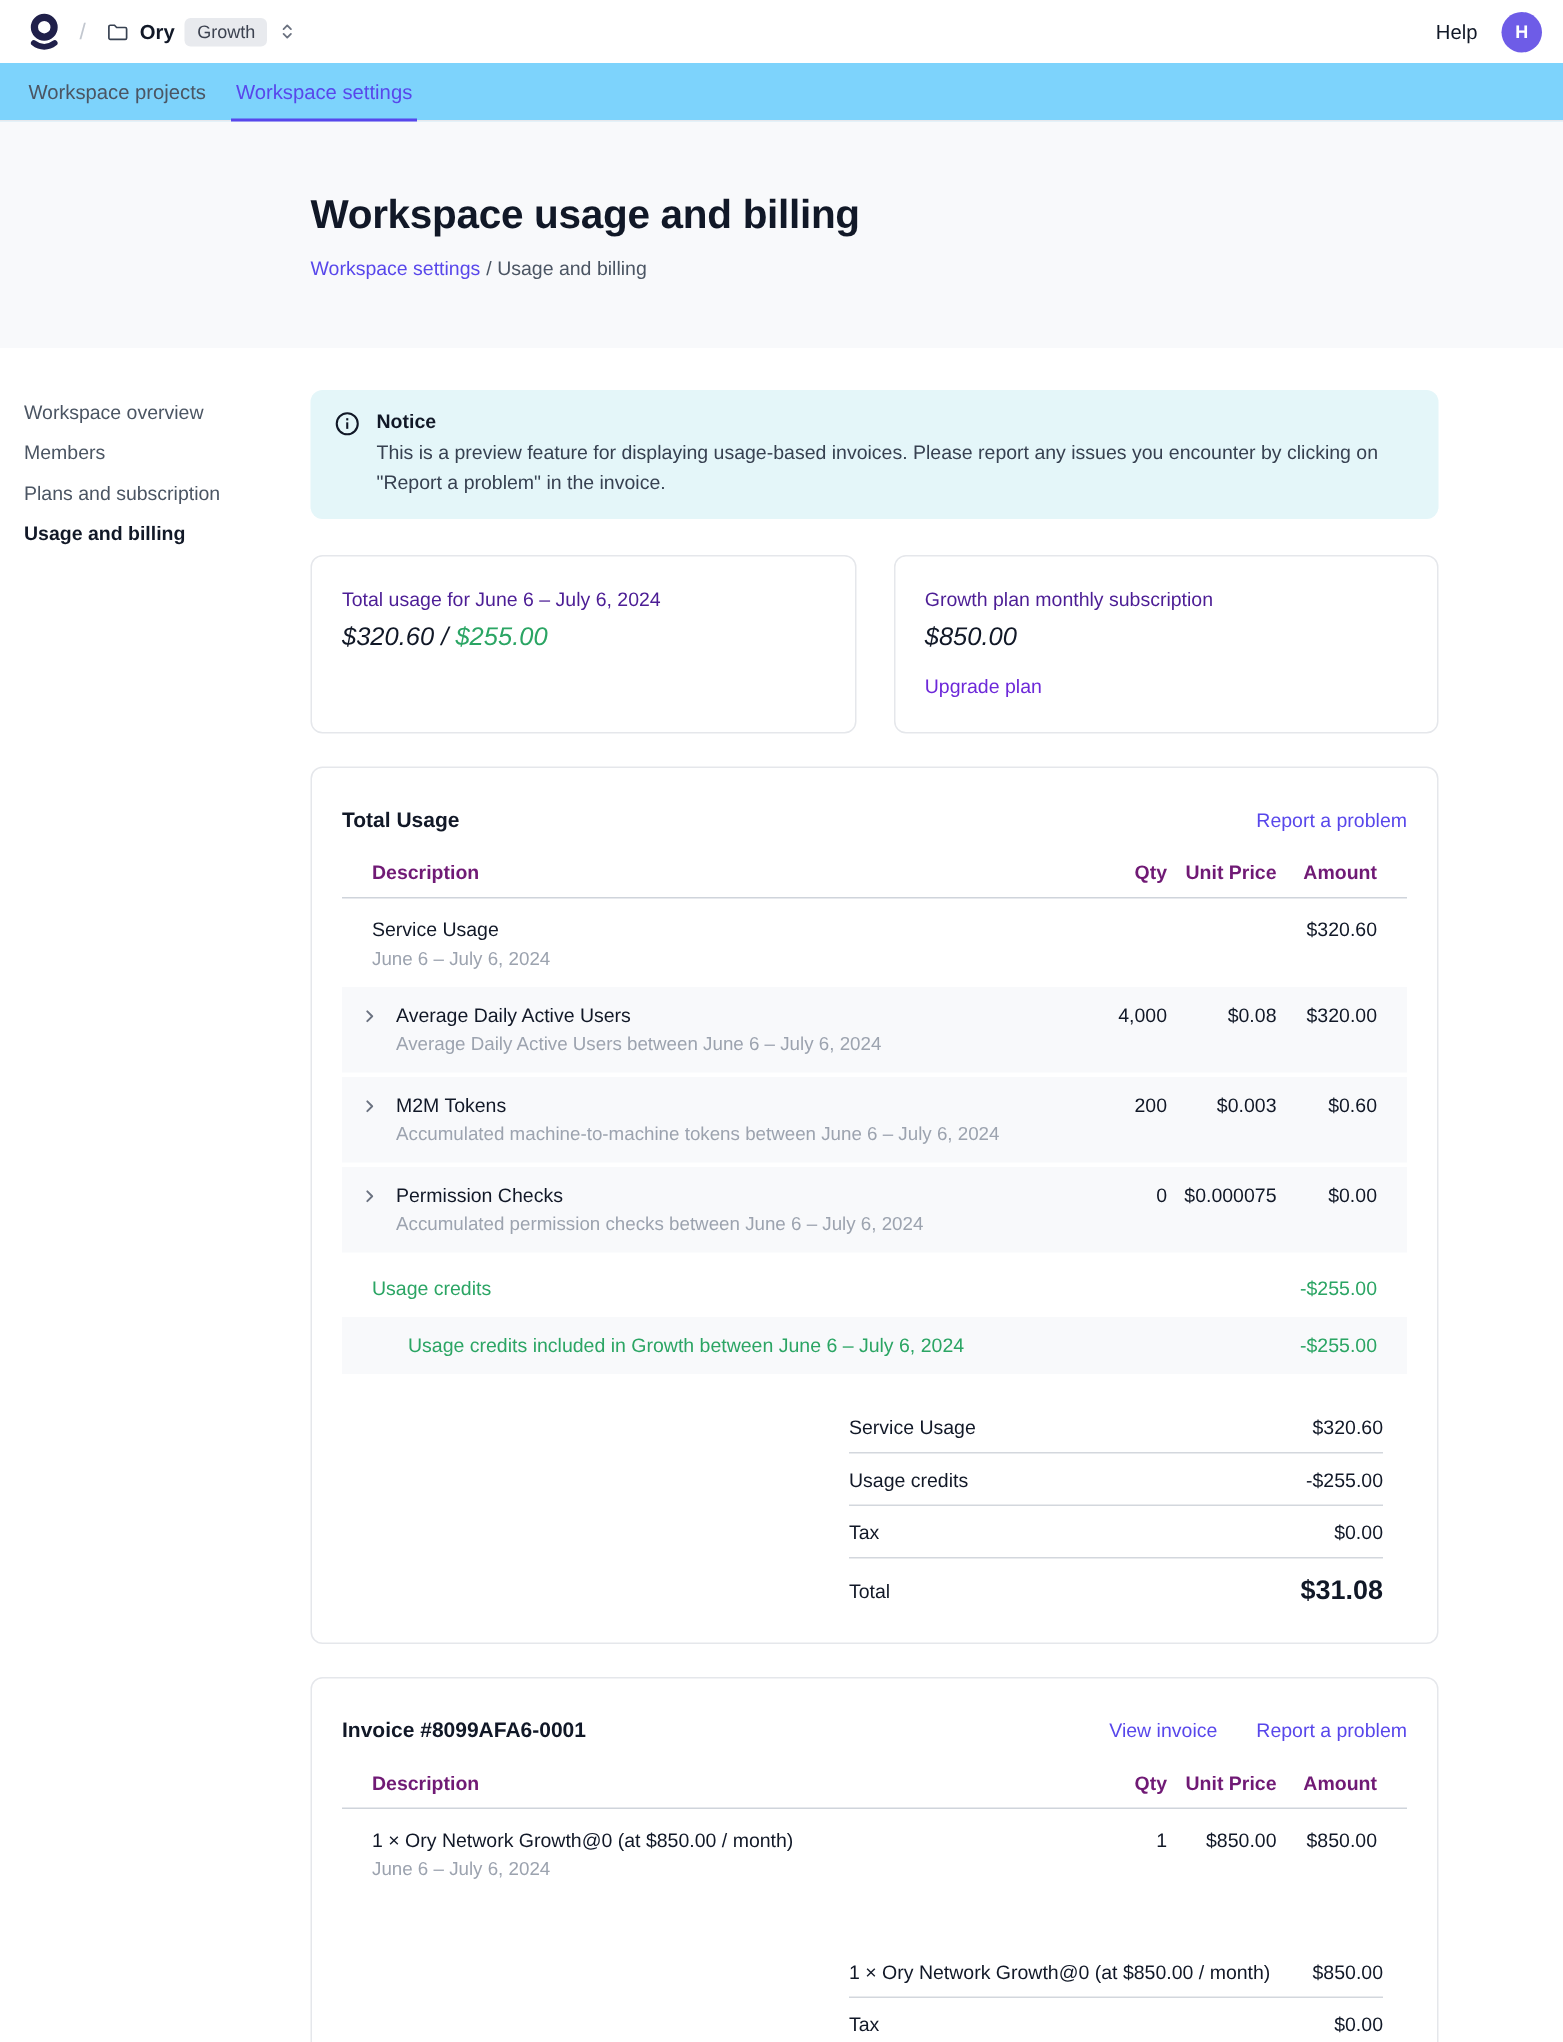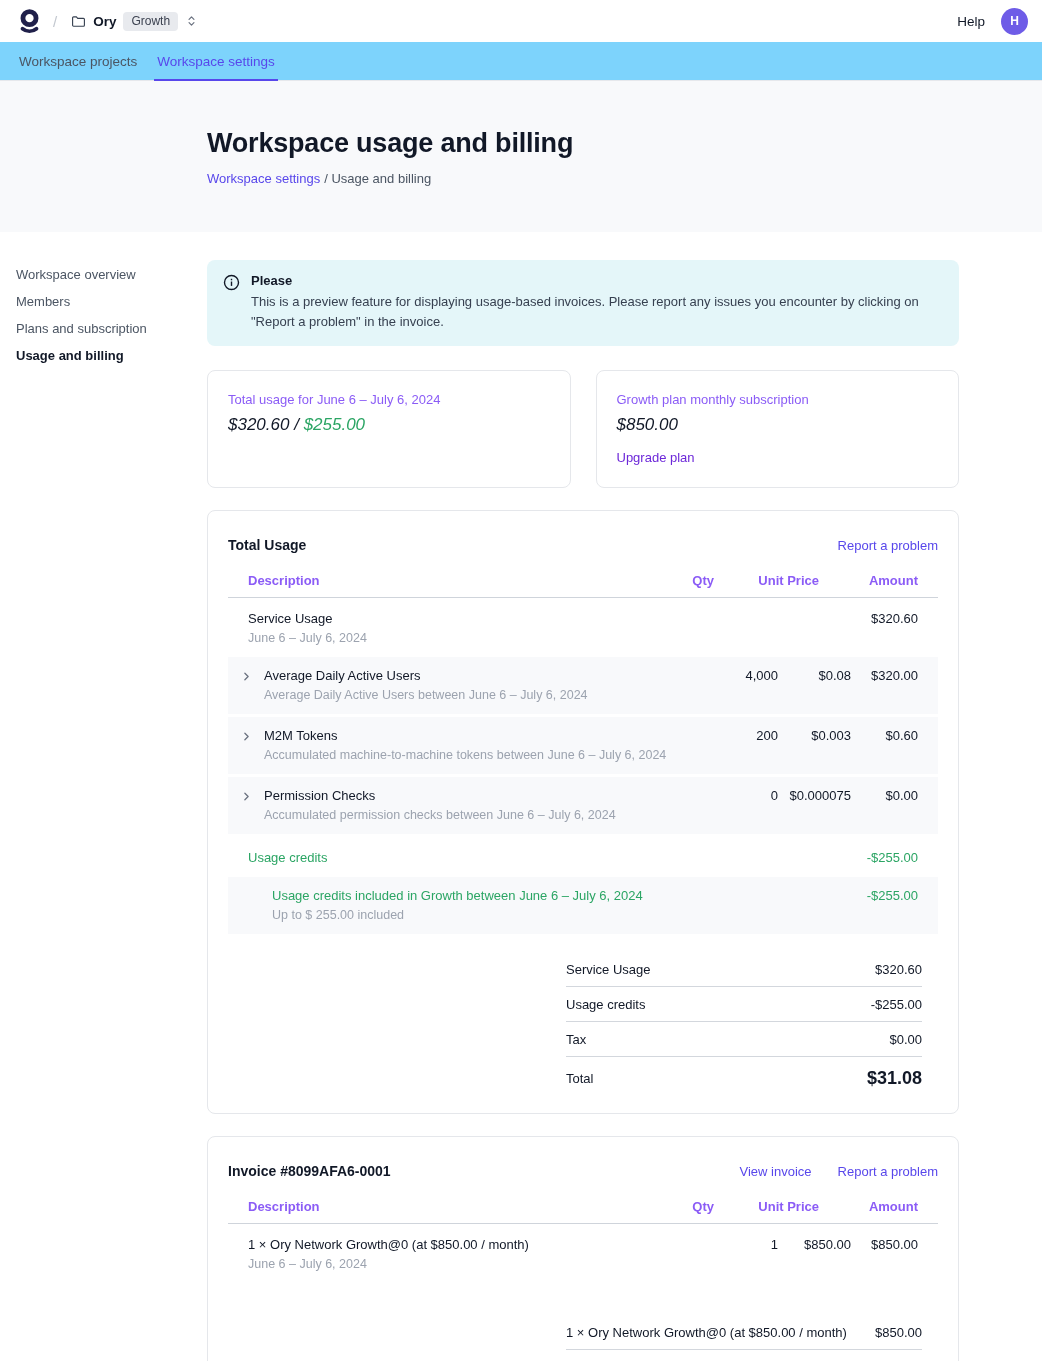--- a/index.html
+++ b/index.html
@@ -45,36 +45,36 @@
 
   
   .notice { background:#e4f6f9; border-radius:8px; padding:13px 16px 14px; display:flex; gap:11px; }
   .notice-icon { flex:none; margin-top:1px; }
   .notice-title { font-size:13px; font-weight:700; color:#111827; }
   .notice-body { font-size:13px; color:#374151; line-height:1.55; margin-top:4px; max-width:690px; }
 
   
   .cards-row { display:flex; gap:25px; margin-top:24px; }
   .sum-card { flex:1; border:1px solid #e5e7eb; border-radius:8px; padding:21px 20px; min-height:108px; background:#fff; }
-  .sum-label { font-size:13px; color:#8b5cf6; }
+  .sum-label { font-size:13px; color:#4c1d95; }
   .sum-value { margin-top:8px; font-size:17px; font-weight:500; color:#111827;font-style:italic; }
   .sum-value .green { color:#2ba564; }
   .sum-value .sep { color:#111827; white-space:pre; }
   .card-link { display:inline-block; margin-top:15px; font-size:13px; color:#6d28d9; }
 
   
   .panel { border:1px solid #e5e7eb; border-radius:8px; margin-top:22px; padding:20px 20px 24px; background:#fff; }
   .panel-head { display:flex; align-items:center; justify-content:space-between; padding:6px 0 16px; }
   .panel-title { font-size:14px; font-weight:700; color:#111827; }
   .panel-links { display:flex; gap:26px; }
   .panel-links a { font-size:13px; color:#5847eb; }
 
   
   .thead { display:flex; align-items:flex-end; padding:4px 20px 9px; border-bottom:1px solid #cfd4db;
-           font-size:13px; font-weight:600; color:#8b5cf6;gap:32px; }
+           font-size:13px; font-weight:600; color:#701a75; }
   .col-desc { flex:1; min-width:0; }
   .col-qty  { width:70px; text-align:right; flex:none; }
   .col-unit { width:73px; text-align:right; flex:none; }
   .col-amt  { width:67px; text-align:right; flex:none; }
 
   .grow { display:flex; padding:13px 20px 12px; font-size:13px; color:#111827; }
   .grow .sub { font-size:12.5px; color:#9ca3af; margin-top:5px; }
   .grow.green-row .g-title, .grow.green-row .col-amt { color:#2ba564; }
 
   .irow { display:flex; align-items:flex-start; background:#f8f9fb; padding:11px 20px 12px 12px; margin-bottom:3px;
@@ -155,21 +155,21 @@
 
     <div class="notice">
       <span class="notice-icon">
         <svg width="17" height="17" viewBox="0 0 16 16">
           <circle cx="8" cy="8" r="6.6" fill="none" stroke="#111827" stroke-width="1.3"></circle>
           <rect x="7.35" y="7.1" width="1.3" height="4.1" fill="#111827"></rect>
           <rect x="7.35" y="4.5" width="1.3" height="1.4" fill="#111827"></rect>
         </svg>
       </span>
       <div>
-        <div class="notice-title">Please</div>
+        <div class="notice-title">Notice</div>
         <div class="notice-body">This is a preview feature for displaying usage-based invoices. Please report any issues you encounter by clicking on "Report a problem" in the invoice.</div>
       </div>
     </div>
 
     <div class="cards-row">
       <div class="sum-card">
         <div class="sum-label">Total usage for June 6 – July 6, 2024</div>
         <div class="sum-value">
           <span>$320.60</span><span class="sep"> / </span><span class="green">$255.00</span>
         </div>
@@ -256,21 +256,20 @@
           <div class="g-title">Usage credits</div>
         </div>
         <div class="col-qty"></div>
         <div class="col-unit"></div>
         <div class="col-amt">-$255.00</div>
       </div>
 
       <div class="irow credit">
         <div class="col-desc">
           <div class="i-title">Usage credits included in Growth between June 6 – July 6, 2024</div>
-          <div class="sub">Up to $ 255.00 included</div>
         </div>
         <div class="col-qty"></div>
         <div class="col-unit"></div>
         <div class="col-amt">-$255.00</div>
       </div>
 
       <div class="tsum">
         <div class="tsum-row">
           <span>Service Usage</span>
           <span class="v">$320.60</span>

